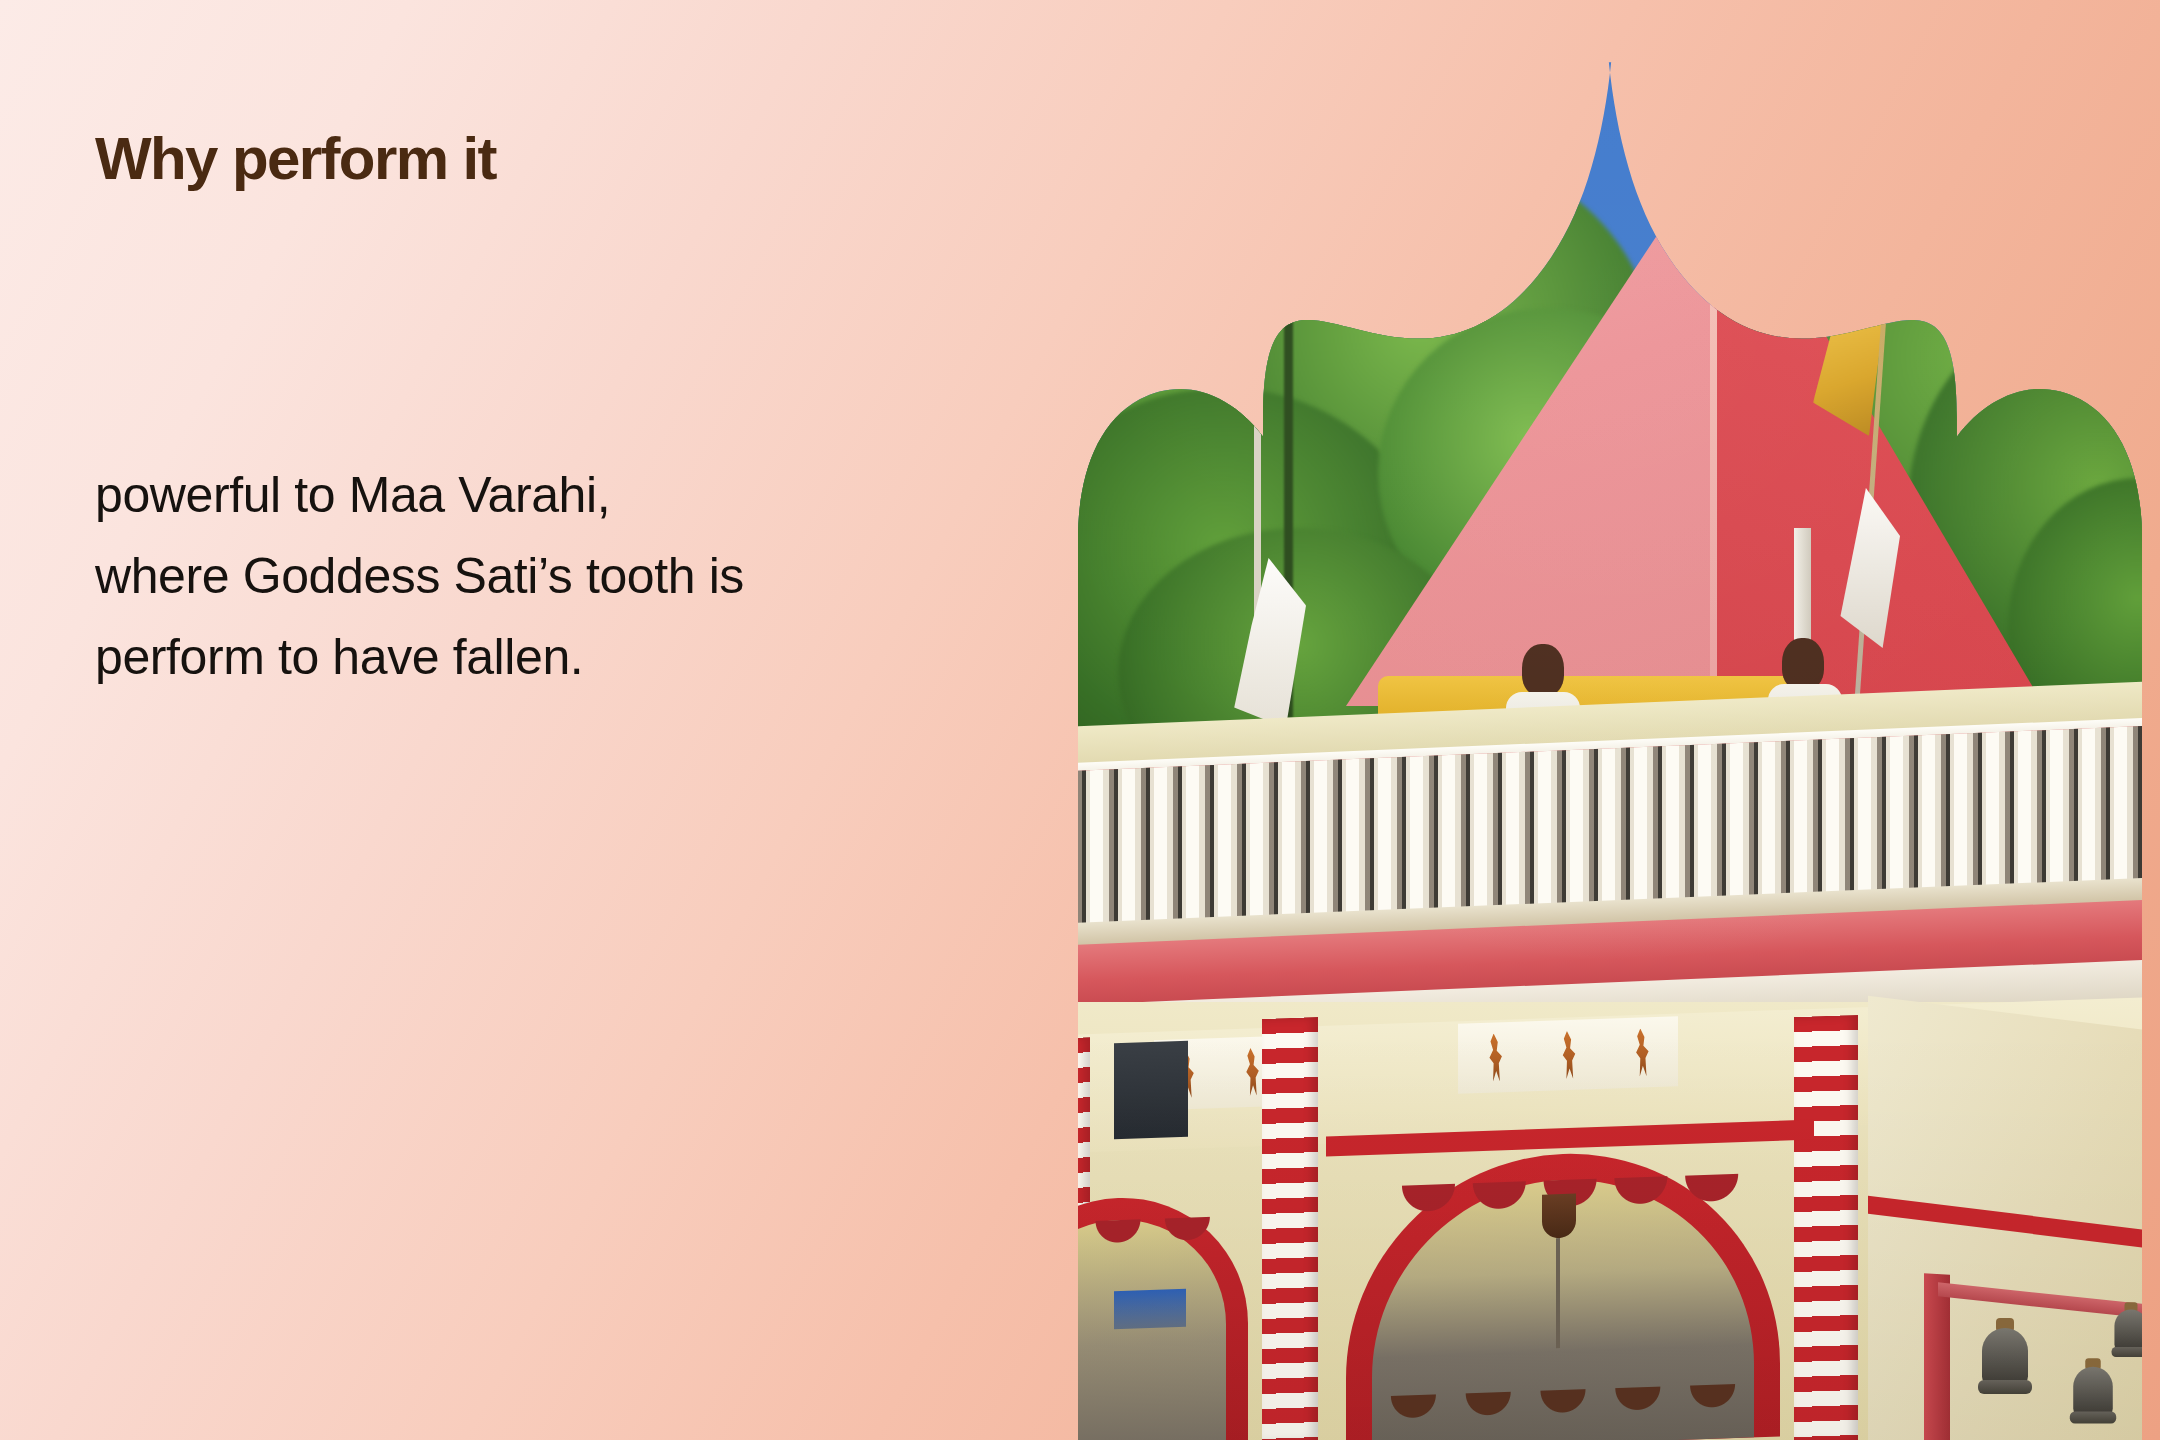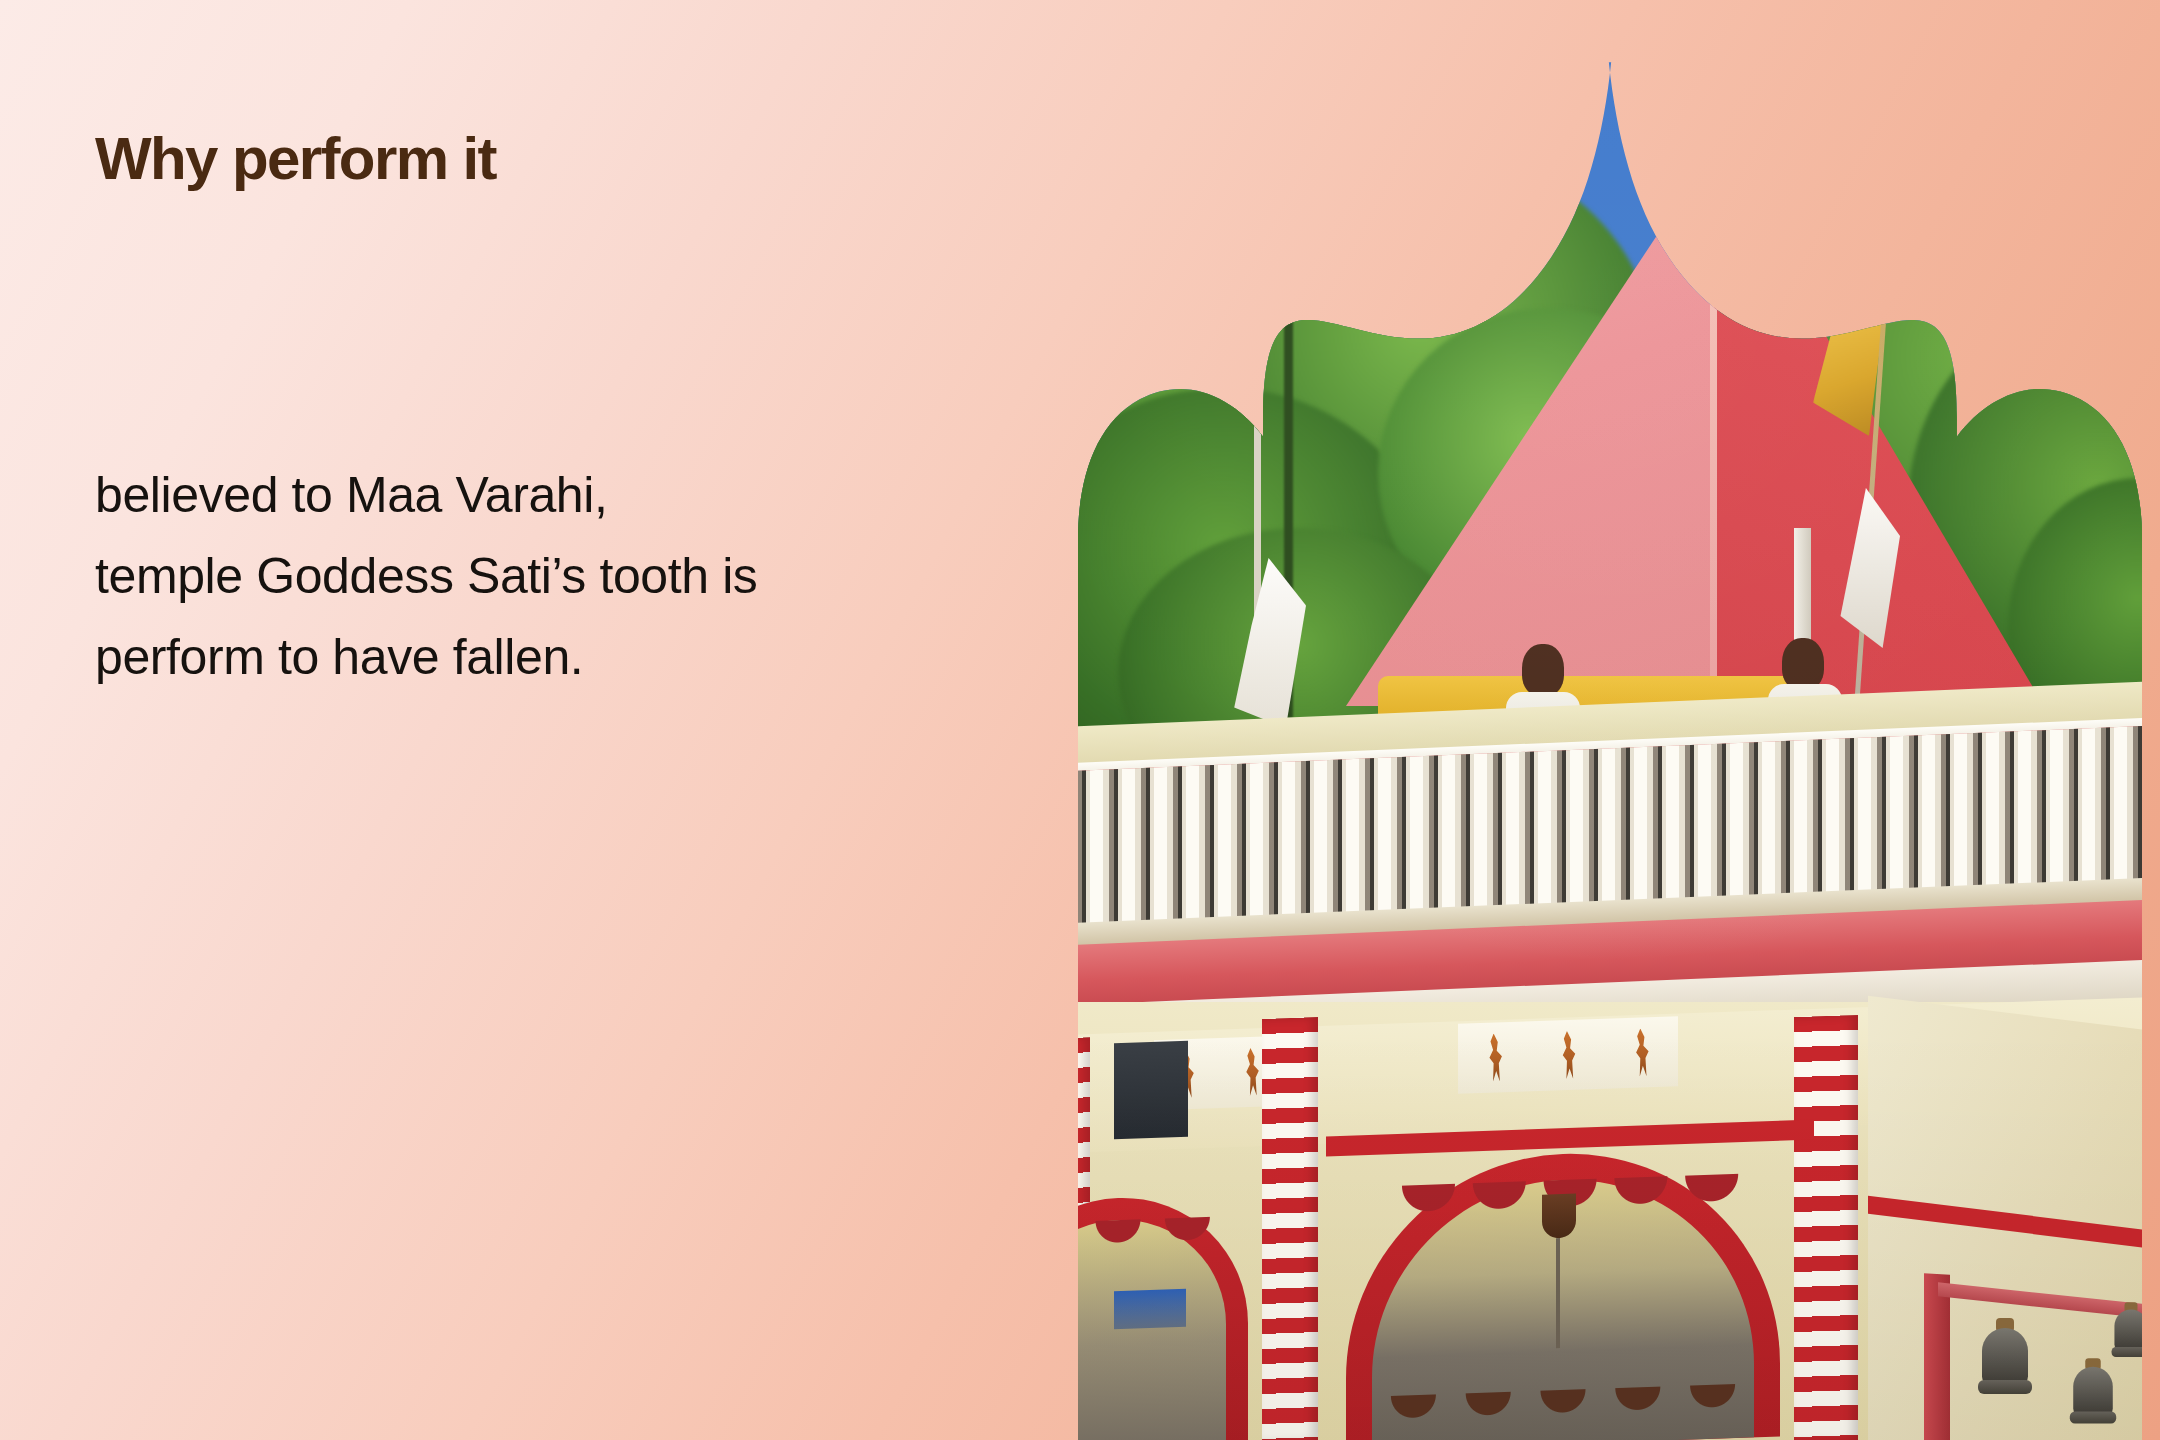--- a/index.html
+++ b/index.html
@@ -433,22 +433,22 @@
 
 <div id="slide">
 
   <div id="text-col">
 
     <h1 id="headline">
       <span class="hl-line">Why perform it</span>
     </h1>
 
     <p id="body-copy">
-      <span class="bd-line">believed to Maa Varahi,</span>
-      <span class="bd-line">temple Goddess Sati’s tooth is</span>
+      <span class="bd-line">powerful to Maa Varahi,</span>
+      <span class="bd-line">where Goddess Sati’s tooth is</span>
       <span class="bd-line">perform to have fallen.</span>
     </p>
   </div>
 
   <div id="photo-frame">
     <div id="photo">
 
       <div class="sky"></div>
 
       <div class="canopy c1"></div>

